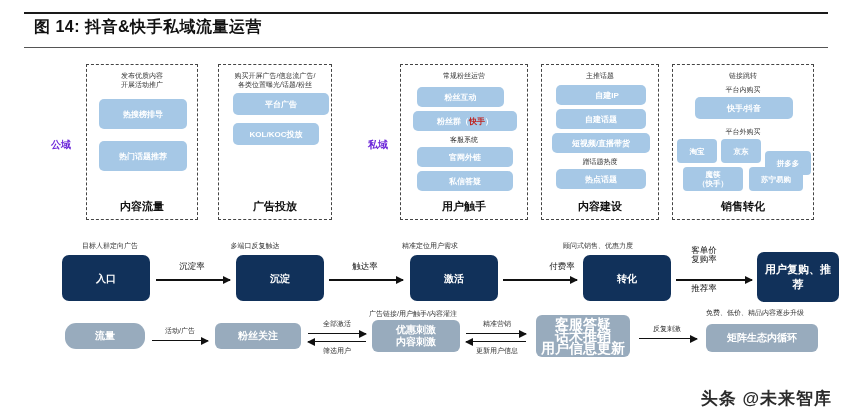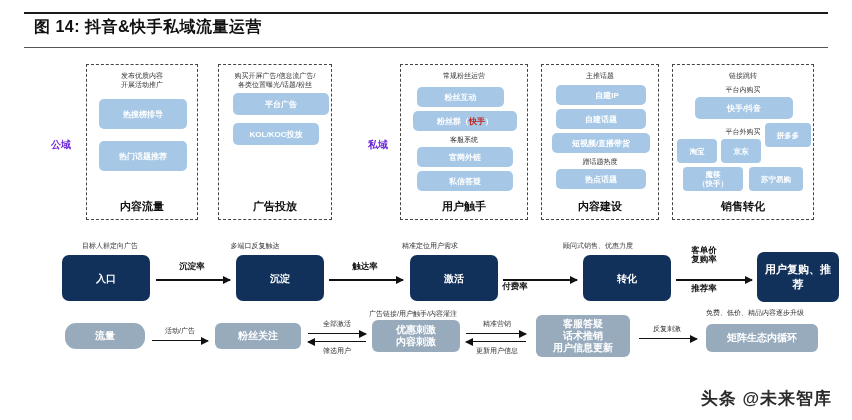--- a/index.html
+++ b/index.html
@@ -64,21 +64,21 @@
   .gray{
     position:absolute;background:#98abbd;border-radius:6px;color:#fff;
     font-size:10px;font-weight:bold;
     display:flex;align-items:center;justify-content:center;text-align:center;
     line-height:12px;box-sizing:border-box;
   }
   .cap{
     position:absolute;font-size:7px;color:#333;text-align:center;
     line-height:9px;white-space:pre-line;
   }
-  .cap.b{font-weight:bold;font-size:8.5px;color:#111;}
+  .cap.b{font-weight:normal;font-size:8.5px;color:#111;}
 
   
   .arrow{position:absolute;height:1.6px;background:#111;}
   .arrow::after{
     content:"";position:absolute;right:-1px;top:-3.2px;
     border-left:8px solid #111;
     border-top:4px solid transparent;border-bottom:4px solid transparent;
   }
   .arrow.left::after{
     content:"";position:absolute;left:-1px;right:auto;top:-3.2px;
@@ -144,21 +144,21 @@
     <div class="group-foot">内容建设</div>
   </div>
 
   <div class="group" style="left:672px;top:64px;width:142px;height:156px;">
     <div class="group-head">链接跳转</div>
     <div class="sub-head" style="top:20px;">平台内购买</div>
     <div class="pill" style="left:22px;top:32px;width:98px;height:22px;">快手/抖音</div>
     <div class="sub-head" style="top:62px;">平台外购买</div>
     <div class="pill small" style="left:4px;top:74px;width:40px;height:24px;">淘宝</div>
     <div class="pill small" style="left:48px;top:74px;width:40px;height:24px;">京东</div>
-    <div class="pill small" style="left:92px;top:58px;width:46px;height:24px;">拼多多</div>
+    <div class="pill small" style="left:92px;top:86px;width:46px;height:24px;">拼多多</div>
     <div class="pill small" style="left:10px;top:102px;width:60px;height:24px;white-space:pre-line;">魔筷
 （快手）</div>
     <div class="pill small" style="left:76px;top:102px;width:54px;height:24px;">苏宁易购</div>
     <div class="group-foot">销售转化</div>
   </div>
 
   <div class="cap" style="left:50px;top:241px;width:120px;">目标人群定向广告</div>
   <div class="navy" style="left:62px;top:255px;width:88px;height:46px;">入口</div>
 
   <div class="cap b" style="left:155px;top:262px;width:74px;">沉淀率</div>
@@ -166,21 +166,21 @@
 
   <div class="cap" style="left:195px;top:241px;width:120px;">多端口反复触达</div>
   <div class="navy" style="left:236px;top:255px;width:88px;height:46px;">沉淀</div>
 
   <div class="cap b" style="left:328px;top:262px;width:74px;">触达率</div>
   <div class="arrow" style="left:329px;top:279px;width:74px;"></div>
 
   <div class="cap" style="left:368px;top:241px;width:124px;">精准定位用户需求</div>
   <div class="navy" style="left:410px;top:255px;width:88px;height:46px;">激活</div>
 
-  <div class="cap b" style="left:478px;top:262px;width:74px;margin-top:20px;">付费率</div>
+  <div class="cap b" style="left:525px;top:262px;width:74px;">付费率</div>
   <div class="arrow" style="left:503px;top:279px;width:74px;"></div>
 
   <div class="cap" style="left:528px;top:241px;width:140px;">顾问式销售、优惠力度</div>
   <div class="navy" style="left:583px;top:255px;width:88px;height:46px;">转化</div>
 
   <div class="cap b" style="left:672px;top:246px;width:64px;white-space:pre-line;">客单价
 复购率</div>
   <div class="arrow" style="left:676px;top:279px;width:76px;"></div>
   <div class="cap b" style="left:672px;top:284px;width:64px;">推荐率</div>
 
@@ -201,21 +201,21 @@
 
   <div class="cap" style="left:348px;top:309px;width:130px;">广告链接/用户触手/内容灌注</div>
   <div class="gray" style="left:372px;top:320px;width:88px;height:32px;white-space:pre-line;">优惠刺激
 内容刺激</div>
 
   <div class="cap" style="left:464px;top:319px;width:66px;">精准营销</div>
   <div class="arrow thin" style="left:466px;top:333px;width:60px;"></div>
   <div class="arrow thin left" style="left:466px;top:341px;width:60px;"></div>
   <div class="cap" style="left:462px;top:346px;width:70px;">更新用户信息</div>
 
-  <div class="gray" style="left:536px;top:315px;width:94px;height:42px;white-space:pre-line;font-size:10px;">客服答疑
+  <div class="gray" style="left:536px;top:315px;width:94px;height:42px;white-space:pre-line;font-size:14px;">客服答疑
 话术推销
 用户信息更新</div>
 
   <div class="cap" style="left:637px;top:324px;width:60px;">反复刺激</div>
   <div class="arrow thin" style="left:639px;top:338px;width:58px;"></div>
 
   <div class="cap" style="left:660px;top:308px;width:190px;">免费、低价、精品内容逐步升级</div>
   <div class="gray" style="left:706px;top:324px;width:112px;height:28px;">矩阵生态内循环</div>
 
   <div class="watermark">头条 @未来智库</div>

